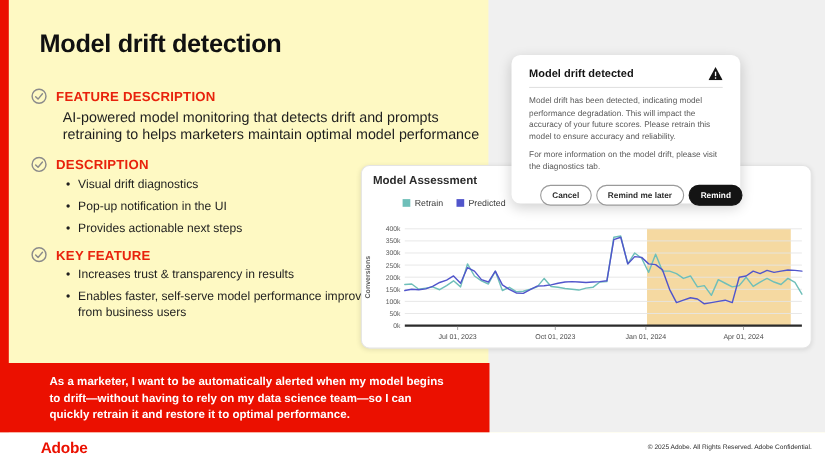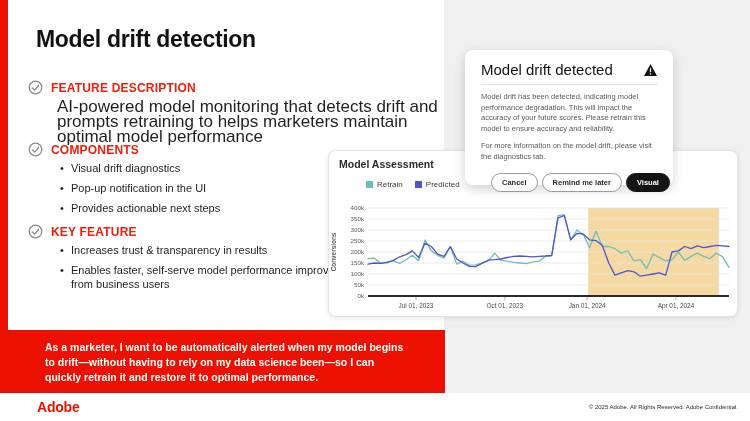--- a/index.html
+++ b/index.html
@@ -1,46 +1,46 @@
 <!DOCTYPE html>
 <html><head>
 <meta charset="utf-8">
 <style>
   html,body{margin:0;padding:0;background:#d8d8d8;font-family:"Liberation Sans",sans-serif;}
-  .slide{position:relative;width:750px;height:421px;background:#ffffff;overflow:hidden;margin:0 auto;}
+  .slide{position:relative;width:750px;height:421px;background:#fef9c3;overflow:hidden;margin:0 auto;}
 
   
   .gray-panel{position:absolute;left:444px;top:0;width:306px;height:393px;background:#F0F0F0;}
   .left-bar{position:absolute;left:0;top:0;width:8px;height:393px;background:#EB1000;}
 
   
   .slide-title{position:absolute;left:36px;top:26px;font-size:23px;font-weight:900;color:#111;letter-spacing:-0.3px;}
 
   
   .section-head{position:absolute;left:28px;display:flex;align-items:flex-end;gap:8px;}
   .section-head .head-label{font-size:12px;font-weight:800;color:#E8220C;letter-spacing:0.2px;}
   .check-icon{width:15px;height:15px;display:block;}
-  .sec-body{position:absolute;left:57px;top:99px;width:392px;font-size:17px;line-height:15px;color:#1f1f1f;}
+  .sec-body{position:absolute;left:57px;top:99px;width:392px;font-size:13px;line-height:15px;color:#1f1f1f;}
   .bullets{position:absolute;left:57px;margin:0;padding:0;list-style:none;width:310px;}
   .bullets li{position:relative;padding-left:14px;font-size:11px;line-height:14px;color:#1f1f1f;margin-bottom:6px;}
   .bullets li::before{content:"•";position:absolute;left:3px;top:0;color:#1f1f1f;}
 
   
   .chart-card{position:absolute;left:328px;top:150px;width:408px;height:165px;background:#fff;border:1px solid #e4e4e4;border-radius:8px;box-shadow:0 1px 5px rgba(0,0,0,0.10);z-index:2;overflow:hidden;}
   .chart-title{position:absolute;left:10px;top:7px;font-size:10.5px;font-weight:700;color:#2c2c2c;}
   .chart-legend{position:absolute;left:37px;top:29px;display:flex;align-items:center;gap:12px;}
   .legend-item{display:flex;align-items:center;gap:4px;}
   .legend-swatch{width:7px;height:7px;display:inline-block;}
   .legend-label{font-size:8px;color:#3a3a3a;}
   .chart-svg{position:absolute;left:0;top:46px;}
 
   
   .dialog{position:absolute;left:465px;top:50px;width:208px;height:135px;background:#fff;border-radius:8px;box-shadow:0 4px 12px rgba(0,0,0,0.18);z-index:3;box-sizing:border-box;padding:11px 16px 10px 16px;}
   .dialog-header{display:flex;align-items:center;justify-content:space-between;}
-  .dialog-title{font-size:15px;font-weight:400;color:#141414;}
+  .dialog-title{font-size:10px;font-weight:700;color:#141414;}
   .warning-icon{width:13px;height:12px;display:block;}
   .dialog-divider{border:none;border-top:1px solid #e1e1e1;margin:6px 0 0 0;}
   .dialog-body{font-size:7.5px;line-height:10.5px;color:#5a5a5a;margin:7px 0 0 0;}
   .dialog-actions{display:flex;gap:4px;margin-top:11px;padding-left:10px;}
   .btn{font-family:"Liberation Sans",sans-serif;font-size:7.5px;font-weight:700;border-radius:999px;padding:4px 10px;cursor:pointer;white-space:nowrap;}
   .btn-outline{background:#fff;border:1px solid #9a9a9a;color:#2c2c2c;}
   .btn-solid{background:#141414;border:1px solid #141414;color:#fff;}
 
   
   .banner{position:absolute;left:0;top:330px;width:445px;height:63px;background:#EB1000;z-index:1;box-sizing:border-box;padding:10px 0 0 45px;}
@@ -68,21 +68,21 @@
     </svg>
     <span class="head-label">FEATURE DESCRIPTION</span>
   </div>
   <div class="sec-body">AI-powered model monitoring that detects drift and prompts retraining to helps marketers maintain optimal model performance</div>
 
   <div class="section-head" style="top:142px;">
     <svg class="check-icon" viewBox="0 0 15 15">
       <circle cx="7.5" cy="7.5" r="6.3" fill="none" stroke="#8b8b8b" stroke-width="1.3"></circle>
       <polyline points="4.4,7.9 6.6,10.1 10.6,5.3" fill="none" stroke="#8b8b8b" stroke-width="1.3" stroke-linecap="round" stroke-linejoin="round"></polyline>
     </svg>
-    <span class="head-label">COMPONENTS</span>
+    <span class="head-label">DESCRIPTION</span>
   </div>
   <ul class="bullets" style="top:161px;">
     <li>Visual drift diagnostics</li>
     <li>Pop-up notification in the UI</li>
     <li>Provides actionable next steps</li>
   </ul>
 
   <div class="section-head" style="top:224px;">
     <svg class="check-icon" viewBox="0 0 15 15">
       <circle cx="7.5" cy="7.5" r="6.3" fill="none" stroke="#8b8b8b" stroke-width="1.3"></circle>
@@ -149,26 +149,26 @@
         <rect x="5.9" y="4.2" width="1.2" height="4" fill="#ffffff"></rect>
         <rect x="5.9" y="9.3" width="1.2" height="1.3" fill="#ffffff"></rect>
       </svg>
     </div>
     <hr class="dialog-divider">
     <p class="dialog-body">Model drift has been detected, indicating model performance degradation. This will impact the accuracy of your future scores. Please retrain this model to ensure accuracy and reliability.</p>
     <p class="dialog-body">For more information on the model drift, please visit the diagnostics tab.</p>
     <div class="dialog-actions">
       <button class="btn btn-outline">Cancel</button>
       <button class="btn btn-outline">Remind me later</button>
-      <button class="btn btn-solid">Visual</button>
+      <button class="btn btn-solid">Remind</button>
     </div>
   </div>
 
   <div class="banner">
-    <div class="banner-text">As a marketer, I want to be automatically alerted when my model begins to drift—without having to rely on my data science been—so I can quickly retrain it and restore it to optimal performance.</div>
+    <div class="banner-text">As a marketer, I want to be automatically alerted when my model begins to drift—without having to rely on my data science team—so I can quickly retrain it and restore it to optimal performance.</div>
   </div>
 
   <div class="footer">
     <span class="adobe-logo">Adobe</span>
     <span class="copyright">© 2025 Adobe. All Rights Reserved. Adobe Confidential.</span>
   </div>
 
 </div>
 
 </body></html>

